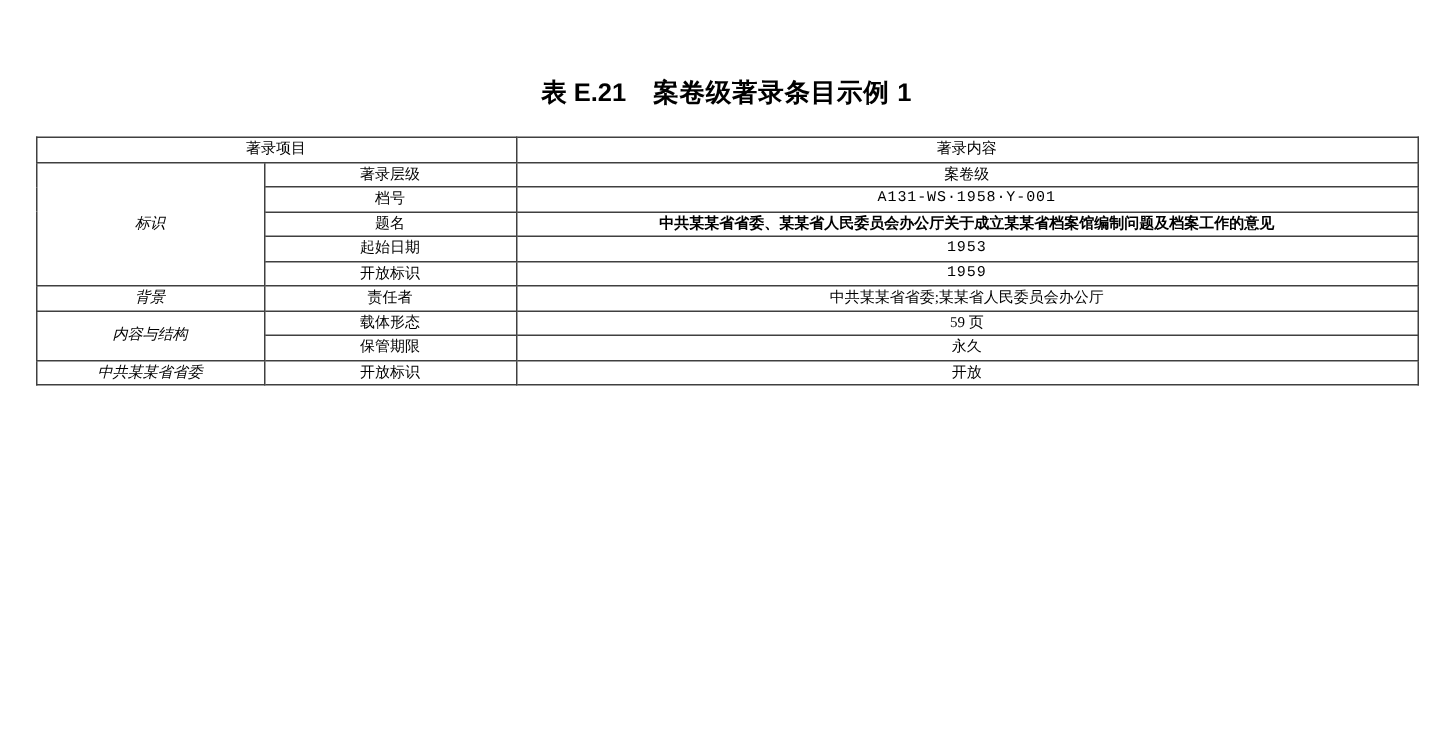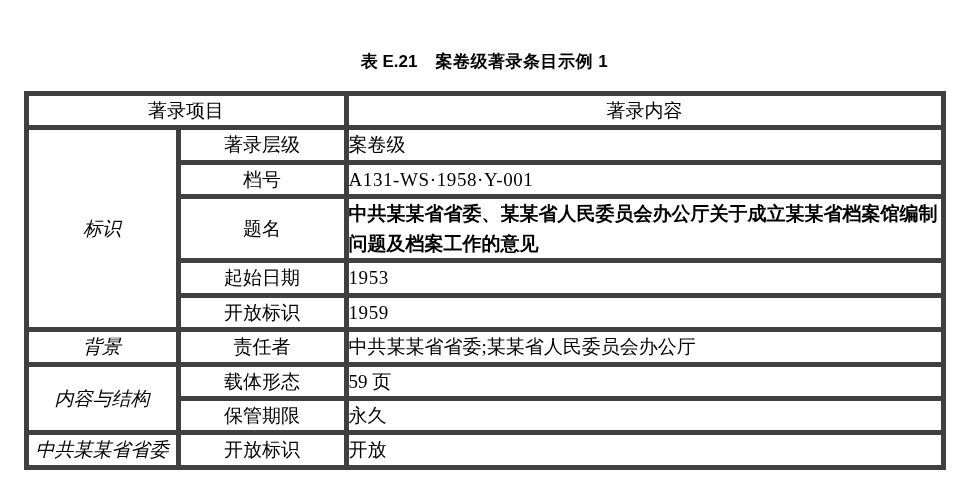--- a/index.html
+++ b/index.html
@@ -37,49 +37,49 @@
     display: inline-block;
     width: 18px;
   }
   table.desc-table {
     border-collapse: collapse;
     margin: 0 auto;
     width: 922px;
     table-layout: fixed;
   }
   table.desc-table td {
-    border: 5px solid #404040;
+    border: 1px solid #404040;
     padding: 0;
     vertical-align: middle;
-    font-size: 19px;
+    font-size: 10px;
     line-height: 1.55;
   }
   .cell-pad {
     padding: 8px 12px;
   }
   .hdr {
     text-align: center;
     font-size: 15.5px;
     padding: 10px 0;
   }
   .grp {
     text-align: center;
     font-size: 15.5px;
     font-style: italic;
   }
   .fld {
     text-align: center;
     font-size: 15.5px;
   }
   .val {
-    text-align: left;
+    text-align: center;
     font-size: 15.5px;
   }
   .val-ascii {
-    font-family: Liberation Serif, serif;
+    font-family: Liberation Mono, monospace;
     letter-spacing: 0.6px;
   }
   .multiline {
     padding: 9px 12px 10px 12px;
     line-height: 1.75;
     font-weight: bold;
   }
   .col-grp { width: 152px; }
   .col-fld { width: 168px; }
 </style>

